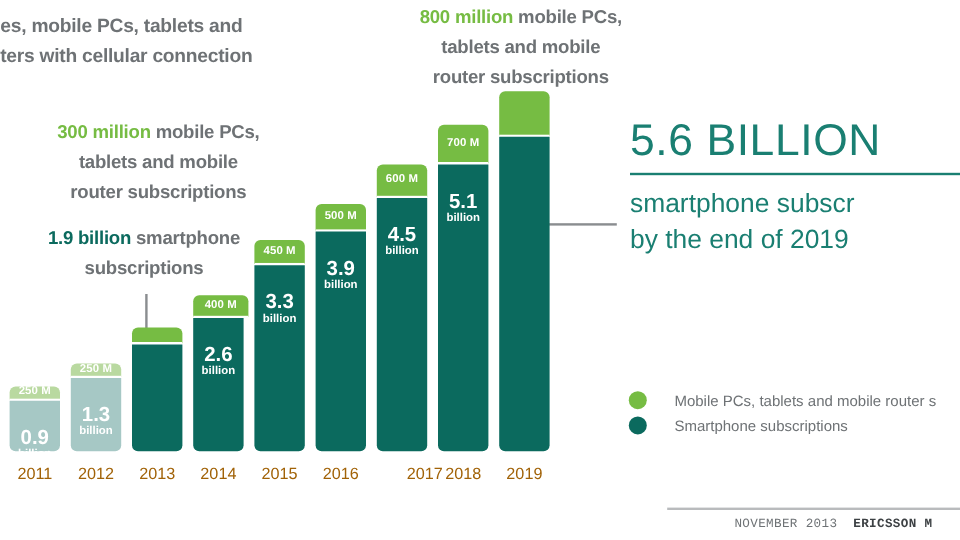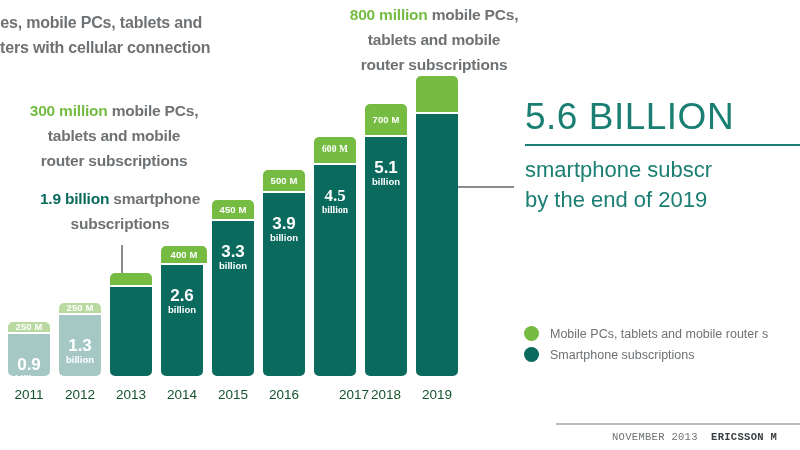--- a/index.html
+++ b/index.html
@@ -43,21 +43,21 @@
   }
   #anno-top-center {
     left: 322px;
     top: 2px;
     width: 224px;
     text-align: center;
     font-size: 15.5px;
     line-height: 25px;
   }
   #anno-300m {
-    left: 0;
+    left: 18px;
     top: 98px;
     width: 228px;
     text-align: center;
     font-size: 15.5px;
     line-height: 25px;
   }
   #anno-19b {
     left: 6px;
     top: 186px;
     width: 228px;
@@ -141,21 +141,21 @@
     font-size: 9.5px;
     line-height: 12px;
     font-weight: bold;
   }
   .year-label {
     position: absolute;
     bottom: 8px;
     left: 0;
     width: 100%;
     text-align: center;
-    color: #14532d;
+    color: #a16207;
     font-size: 13.5px;
     font-weight: normal;
   }
 
   
   #headline {
     position: absolute;
     left: 525px;
     top: 96px;
     width: 300px;
@@ -199,20 +199,21 @@
   .legend-dot {
     width: 15px;
     height: 15px;
     border-radius: 50%;
     flex: none;
     margin-right: 11px;
   }
   .legend-text {
     color: #6e7275;
     font-size: 12.5px;
+    margin-left: 12px;
   }
 
   
   #footer-rule {
     position: absolute;
     left: 556px;
     top: 423px;
     width: 260px;
     height: 2px;
     background: #b9bbbd;
@@ -319,21 +320,21 @@
         <div class="bar-stack">
           <div class="seg-green" style="height: 23px;">
             <div class="seg-label green-label">500 M</div>
           </div>
           <div class="seg-teal" style="height: 183px;">
             <div class="seg-label teal-label" style="top: 22px;"><span>3.9</span><span class="unit">billion</span></div>
           </div>
         </div>
       </div>
       <div class="year-label" style="position: absolute; left: 263px; width: 42px; bottom: 8px;">2016</div>
-      <div class="bar-group" style="left: 314px; height: 300px; font-family: Liberation Serif, serif;">
+      <div class="bar-group" style="left: 314px; height: 300px;">
         <div class="bar-stack">
           <div class="seg-green" style="height: 28px;">
             <div class="seg-label green-label">600 M</div>
           </div>
           <div class="seg-teal" style="height: 211px;">
             <div class="seg-label teal-label" style="top: 22px;"><span>4.5</span><span class="unit">billion</span></div>
           </div>
         </div>
       </div>
       <div class="year-label" style="position: absolute; left: 314px; width: 42px; bottom: 8px; margin-left: 19px;">2017</div>

